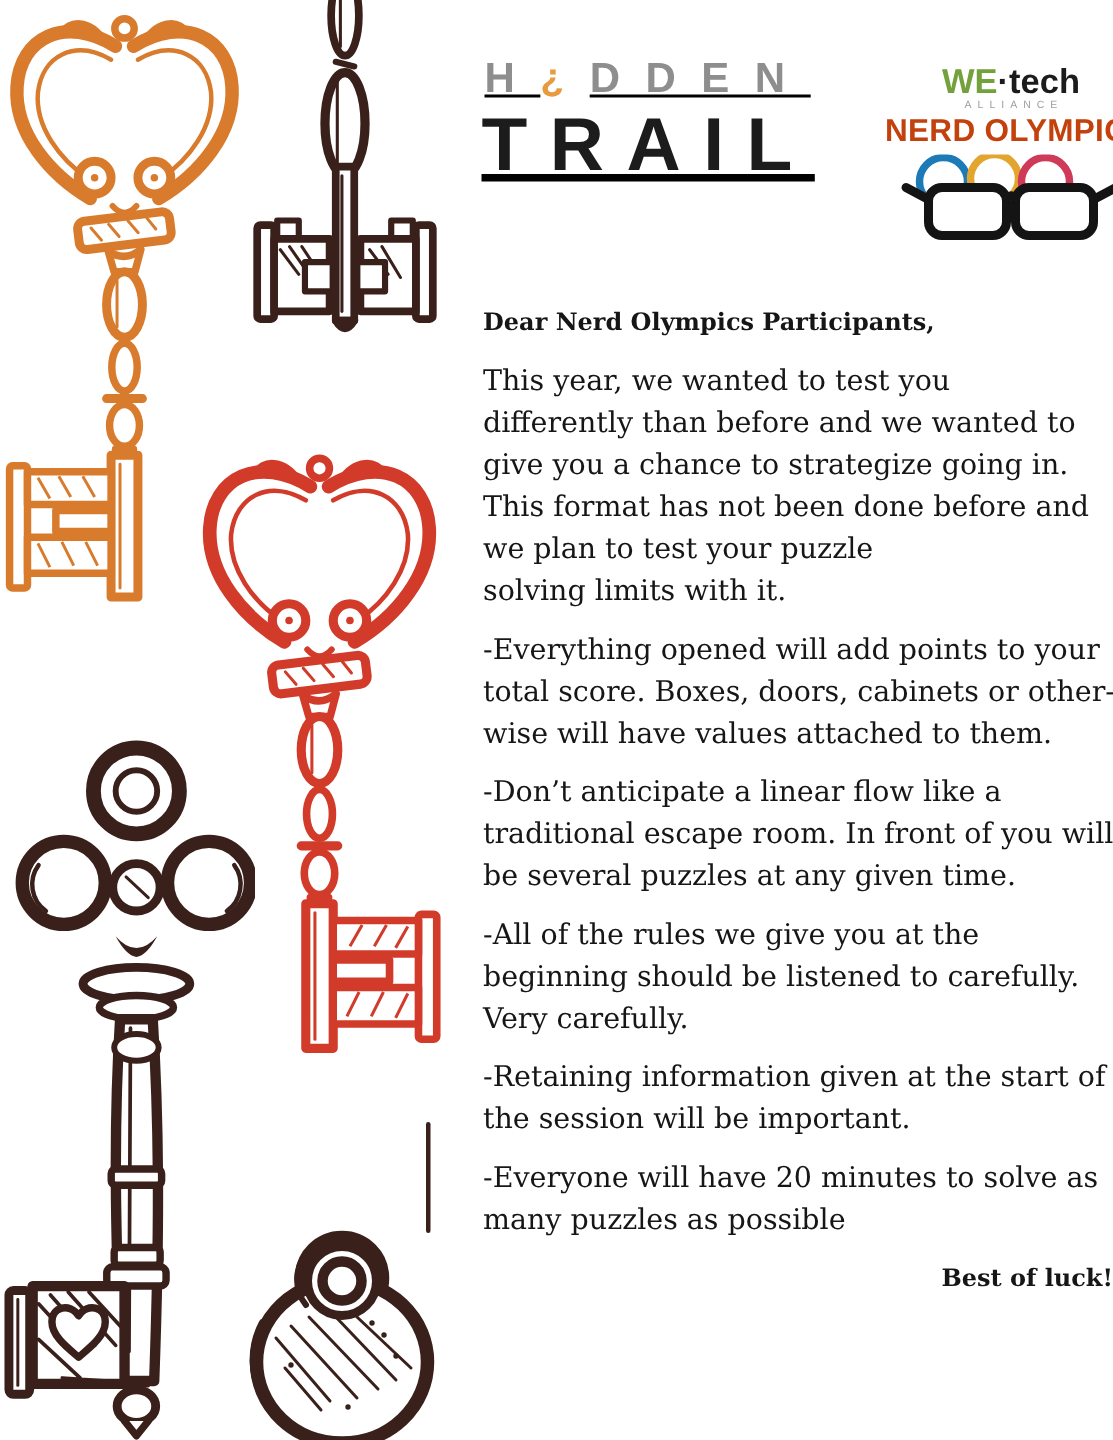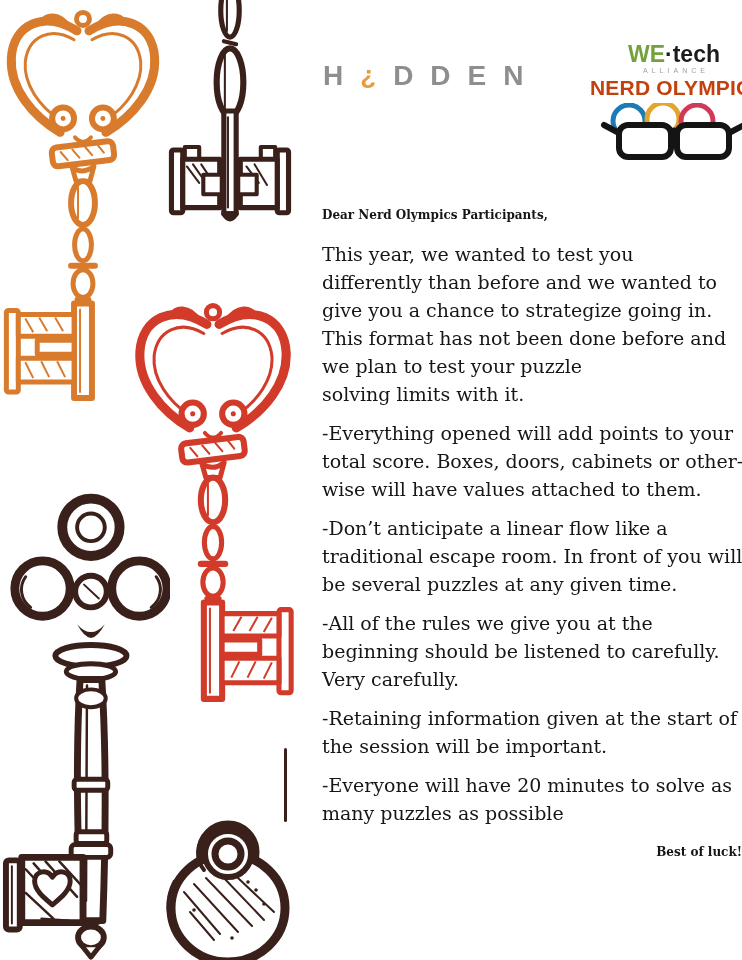--- a/index.html
+++ b/index.html
@@ -10,21 +10,21 @@
   
   .key{position:absolute;}
   .key-orange{color:var(--key-orange,#D87B2D);}
   .key-red{color:var(--key-red,#D23B2A);}
   .key-dark{color:var(--key-dark,#3A201B);}
   .shaft-line{
     position:absolute;left:284px;top:748px;width:3px;height:74px;
     background:var(--key-dark,#3A201B);border-radius:2px;
   }
   
-  .brand{position:absolute;left:306px;top:60px;width:232px;text-align:center;}
+  .brand{position:absolute;left:306px;top:36px;width:232px;text-align:center;text-decoration:underline;}
   .brand-top{
     font-size:28px;font-weight:bold;letter-spacing:17px;padding-left:17px;
     color:var(--brand-gray,#8E8E8E);white-space:nowrap;
   }
   .brand-top .hook{
     color:var(--hook-orange,#E89B3E);font-size:26px;
     display:inline-block;transform:translateY(-1px);
   }
   .brand-trail{
     margin-top:3px;font-size:50px;font-weight:bold;letter-spacing:15px;padding-left:15px;
@@ -46,21 +46,21 @@
   .ring-yellow{color:var(--ring-yellow,#E2A62F);}
   .ring-red{color:var(--ring-red,#CE3A57);}
   .glasses{color:var(--glasses-black,#141414);}
   
   .letter{
     position:absolute;left:322px;top:201px;width:420px;
     font-family:"DejaVu Serif",serif;font-size:19px;line-height:28px;
     color:var(--text-color,#161616);
   }
   .letter p{margin:0 0 11px;white-space:pre;}
-  .salutation,.closing{font-weight:bold;font-size:12px;white-space:pre;}
+  .salutation,.closing{font-weight:bold;font-size:16px;white-space:pre;}
   .salutation{margin:0 0 12px;}
   .closing{margin:0;text-align:right;}
 </style>
 </head>
 <body>
 
 <div class="page">
 
   <svg width="0" height="0" style="position:absolute" aria-hidden="true">
     <defs>
@@ -183,20 +183,21 @@
       <circle cx="70" cy="126" r="1.8" fill="currentColor" stroke="none"></circle>
       <path d="M13,70 A57,54 0 0 0 15,122" stroke-width="5"></path>
       <path d="M44,22 A27,27 0 0 0 42,58" stroke-width="4"></path>
     </g>
   </svg>
 
   <div class="shaft-line"></div>
 
   <div class="brand">
     <div class="brand-top"><span>H</span><span class="hook">¿</span><span>DDEN</span></div>
+    <div class="brand-trail">TRAIL</div>
   </div>
 
   <div class="partner">
     <div class="we-tech"><span class="we">WE</span><span>·tech</span></div>
     <div class="alliance">ALLIANCE</div>
     <div class="nerd">NERD OLYMPICS</div>
     <svg class="rings-svg" width="150" height="60" viewBox="0 0 150 60">
       <g fill="none" stroke-linecap="round">
         <circle class="ring-blue" cx="30" cy="18" r="16" stroke="currentColor" stroke-width="5"></circle>
         <circle class="ring-yellow" cx="64" cy="16" r="16" stroke="currentColor" stroke-width="5"></circle>

